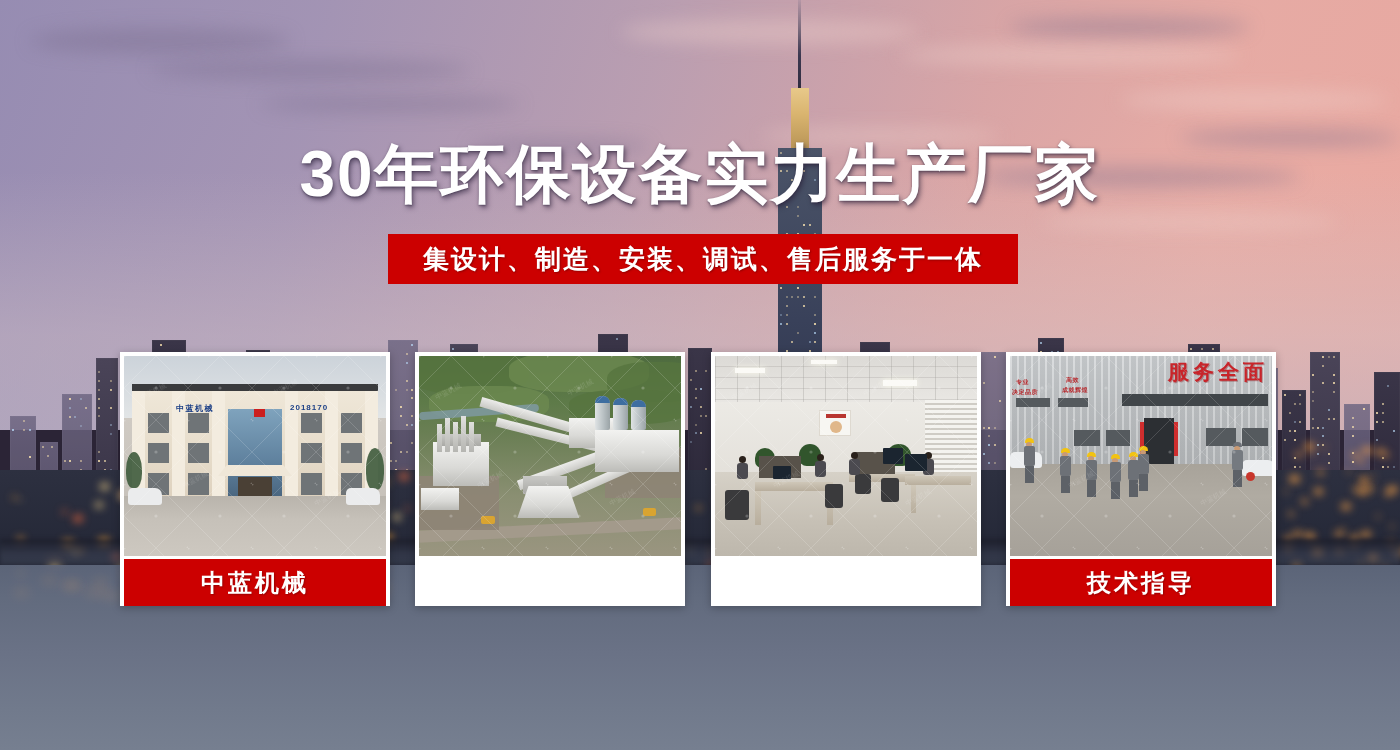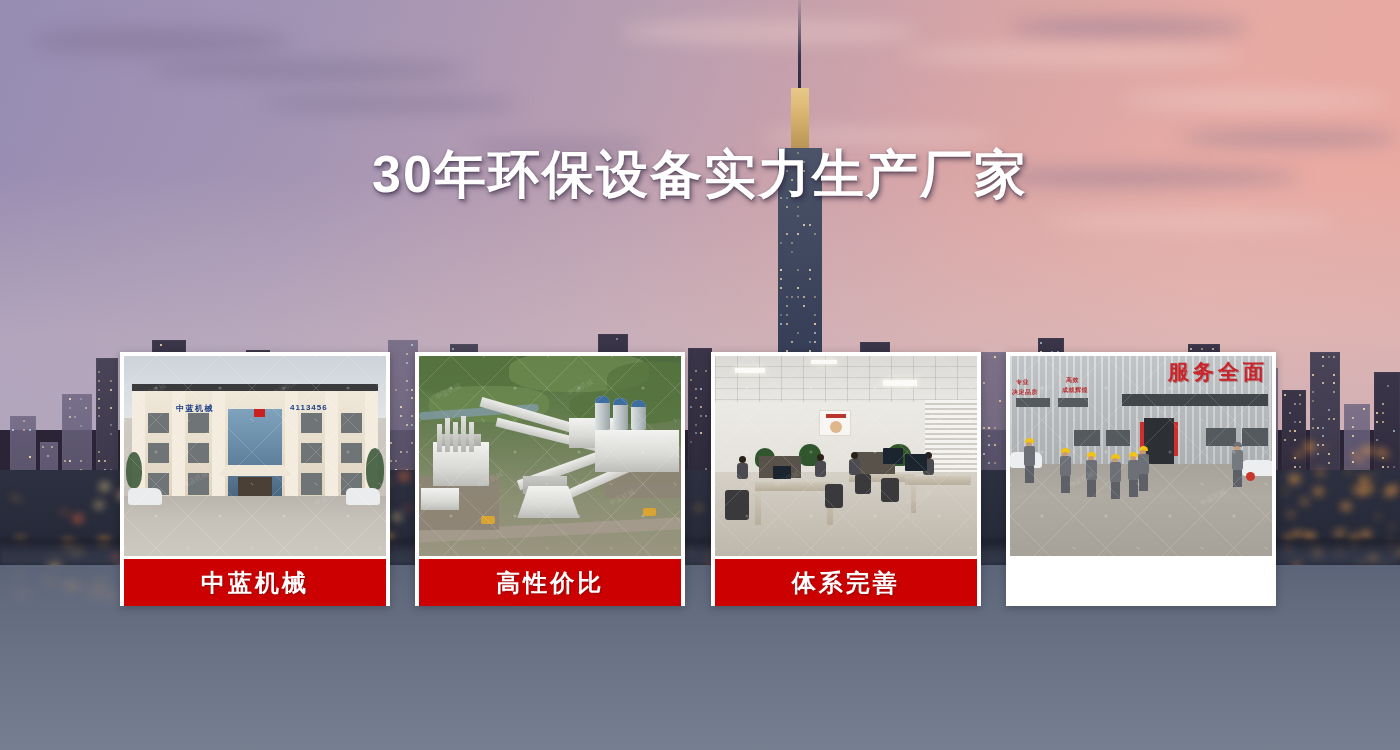--- a/index.html
+++ b/index.html
@@ -90,21 +90,21 @@
     filter:blur(2px);
   }
   .reflect {
     position:absolute; border-radius:50%; filter:blur(6px); opacity:.5;
   }
 
   
   .headline {
     position:absolute; left:0; top:138px; width:1400px;
     text-align:center;
-    font-size:52px; line-height:72px; font-weight:bold;
+    font-size:64px; line-height:72px; font-weight:bold;
     letter-spacing:2px;
     color:#ffffff;
     text-shadow:2px 3px 5px rgba(40,30,55,0.55), 0 1px 2px rgba(40,30,55,0.5);
     white-space:nowrap;
   }
 
   
   .subbar {
     position:absolute; left:388px; top:234px;
     width:630px; height:50px;
@@ -2250,20 +2250,23 @@
       <i class="reflect" style="left:65px;bottom:162px;width:16px;height:5px;background:rgba(255,180,110,0.45)"></i>
       <i class="reflect" style="left:252px;bottom:183px;width:22px;height:5px;background:rgba(255,180,110,0.45)"></i>
       <i class="reflect" style="left:42px;bottom:167px;width:15px;height:5px;background:rgba(255,180,110,0.45)"></i>
       <i class="reflect" style="left:425px;bottom:178px;width:25px;height:5px;background:rgba(255,180,110,0.45)"></i>
       <i class="reflect" style="left:492px;bottom:183px;width:9px;height:5px;background:rgba(255,180,110,0.45)"></i>
       <i class="reflect" style="left:102px;bottom:152px;width:20px;height:5px;background:rgba(255,180,110,0.45)"></i>
     </div>
 
   <div class="headline">30年环保设备实力生产厂家</div>
 
+  <div class="subbar">
+    <span>集设计、制造、安装、调试、售后服务于一体</span>
+  </div>
 
   <div class="cards">
 
     <div class="card">
       <div class="photo">
         <div class="p1">
           <div class="sky1"></div>
           <div class="bldg">
             <div class="pil" style="left:0;"></div>
             <div class="pil" style="left:40px;"></div>
@@ -2281,21 +2284,21 @@
             <div class="bay" style="left:209px; top:52px; width:21px; height:20px;"></div>
             <div class="bay" style="left:16px;  top:82px; width:21px; height:22px;"></div>
             <div class="bay" style="left:56px;  top:82px; width:21px; height:22px;"></div>
             <div class="bay" style="left:169px; top:82px; width:21px; height:22px;"></div>
             <div class="bay" style="left:209px; top:82px; width:21px; height:22px;"></div>
             <div class="entry"></div>
             <div class="flag"></div>
             <div class="ped"></div>
             <div class="door"></div>
             <div class="signtxt">中蓝机械</div>
-            <div class="phone">4113456</div>
+            <div class="phone">2018170</div>
           </div>
           <div class="ground"></div>
           <div class="tree" style="left:2px;   top:96px; width:16px; height:36px;"></div>
           <div class="tree" style="left:242px; top:92px; width:18px; height:42px;"></div>
           <div class="car" style="left:4px;"></div>
           <div class="car" style="left:222px;"></div>
           <div class="per" style="left:36px;"></div>
             <div class="per" style="left:52px;"></div>
           <div class="per" style="left:68px;"></div>
             <div class="per" style="left:84px;"></div>
@@ -2383,23 +2386,20 @@
                 </pattern>
               </defs>
               <rect width="262" height="200" fill="url(#mp1)"></rect>
               <g fill="rgba(255,255,255,0.28)" font-family="sans-serif" font-size="7">
                 <text x="18" y="44" transform="rotate(-28 18 44)">中蓝机械</text>
                 <text x="150" y="40" transform="rotate(-28 150 40)">中蓝机械</text>
                 <text x="60" y="132" transform="rotate(-28 60 132)">中蓝机械</text>
                 <text x="192" y="150" transform="rotate(-28 192 150)">中蓝机械</text>
               </g>
             </svg></div>
-      </div>
-      <div class="cap">
-        <span>高性价比</span>
       </div>
     </div>
 
     <div class="card">
       <div class="photo">
         <div class="p3">
           <div class="ceil"></div>
           <div class="ceilgrid"></div>
           <div class="lamp" style="left:20px;  top:12px; width:30px; height:5px;"></div>
           <div class="lamp" style="left:168px; top:24px; width:34px; height:6px;"></div>
@@ -2456,23 +2456,20 @@
                 </pattern>
               </defs>
               <rect width="262" height="200" fill="url(#mp2)"></rect>
               <g fill="rgba(255,255,255,0.28)" font-family="sans-serif" font-size="7">
                 <text x="18" y="44" transform="rotate(-28 18 44)">中蓝机械</text>
                 <text x="150" y="40" transform="rotate(-28 150 40)">中蓝机械</text>
                 <text x="60" y="132" transform="rotate(-28 60 132)">中蓝机械</text>
                 <text x="192" y="150" transform="rotate(-28 192 150)">中蓝机械</text>
               </g>
             </svg></div>
-      </div>
-      <div class="cap">
-        <span>体系完善</span>
       </div>
     </div>
 
     <div class="card">
       <div class="photo">
         <div class="p4">
           <div class="fac">
               <div class="corr"></div>
             </div>
           <div class="bigsign">服务全面</div>
@@ -2549,16 +2546,19 @@
               </defs>
               <rect width="262" height="200" fill="url(#mp3)"></rect>
               <g fill="rgba(255,255,255,0.28)" font-family="sans-serif" font-size="7">
                 <text x="18" y="44" transform="rotate(-28 18 44)">中蓝机械</text>
                 <text x="150" y="40" transform="rotate(-28 150 40)">中蓝机械</text>
                 <text x="60" y="132" transform="rotate(-28 60 132)">中蓝机械</text>
                 <text x="192" y="150" transform="rotate(-28 192 150)">中蓝机械</text>
               </g>
             </svg></div>
       </div>
+      <div class="cap">
+        <span>技术指导</span>
+      </div>
     </div>
 
   </div>
 </div>
 
 </body></html>

